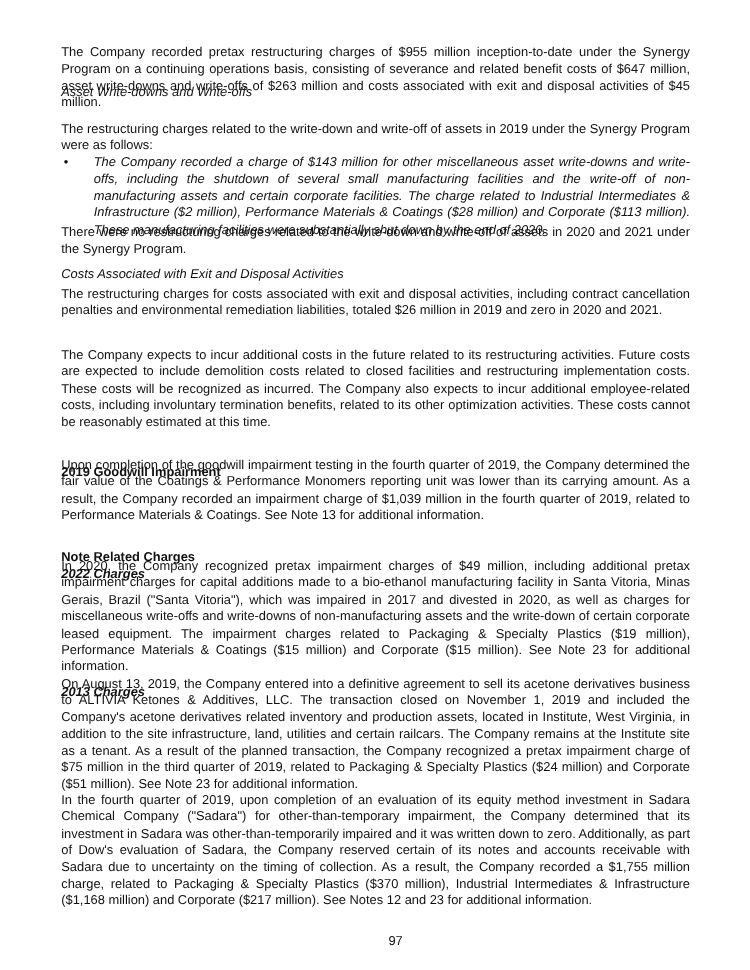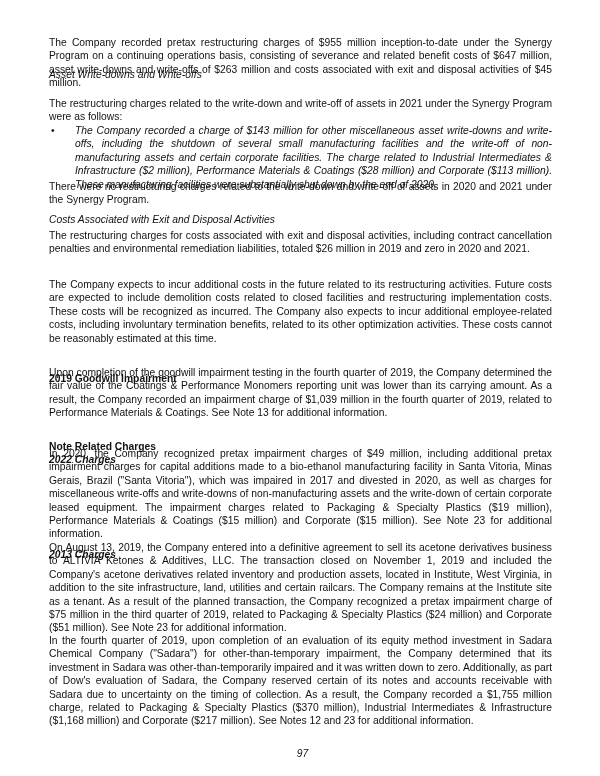--- a/index.html
+++ b/index.html
@@ -9,31 +9,31 @@
     font-size: 10.3px; line-height: 13.4px; color: #111111;
   }
   .page { position: absolute; left: 49px; top: 0; width: 503px; }
   p { margin: 0; text-align: justify; }
   .para { position: absolute; left: 0; width: 503px; }
   .ital { font-style: italic; }
   .bold { font-weight: bold; margin-top: 20px; }
   .bullet-row { position: absolute; left: 0; width: 503px; display: flex; }
   .bullet { width: 24px; flex: 0 0 24px; padding-left: 2px; }
   .bullet-text { flex: 1; text-align: justify; font-style: italic; }
-  .page-num { position: absolute; top: 747px; left: 2px; width: 503px; text-align: center; font-style: italic; }
+  .page-num { position: absolute; top: 747px; left: 16px; width: 503px; text-align: center; }
 </style>
 </head>
 <body>
 
 <div class="page">
 
   <p class="para" style="top:36px">The Company recorded pretax restructuring charges of $955 million inception-to-date under the Synergy Program on a continuing operations basis, consisting of severance and related benefit costs of $647 million, asset write-downs and write-offs of $263 million and costs associated with exit and disposal activities of $45 million.</p>
 
   <p class="para ital" style="top:68px">Asset Write-downs and Write-offs</p>
-  <p class="para" style="top:97px">The restructuring charges related to the write-down and write-off of assets in 2021 under the Synergy Program were as follows:</p>
+  <p class="para" style="top:97px">The restructuring charges related to the write-down and write-off of assets in 2019 under the Synergy Program were as follows:</p>
 
   <div class="bullet-row" style="top:124px">
     <span class="bullet">•</span>
     <span class="bullet-text">The Company recorded a charge of $143 million for other miscellaneous asset write-downs and write-offs, including the shutdown of several small manufacturing facilities and the write-off of non-manufacturing assets and certain corporate facilities. The charge related to Industrial Intermediates &amp; Infrastructure ($2 million), Performance Materials &amp; Coatings ($28 million) and Corporate ($113 million). These manufacturing facilities were substantially shut down by the end of 2020.</span>
   </div>
 
   <p class="para" style="top:180px">There were no restructuring charges related to the write-down and write-off of assets in 2020 and 2021 under the Synergy Program.</p>
 
   <p class="para ital" style="top:213px">Costs Associated with Exit and Disposal Activities</p>
   <p class="para" style="top:229px">The restructuring charges for costs associated with exit and disposal activities, including contract cancellation penalties and environmental remediation liabilities, totaled $26 million in 2019 and zero in 2020 and 2021.</p>

